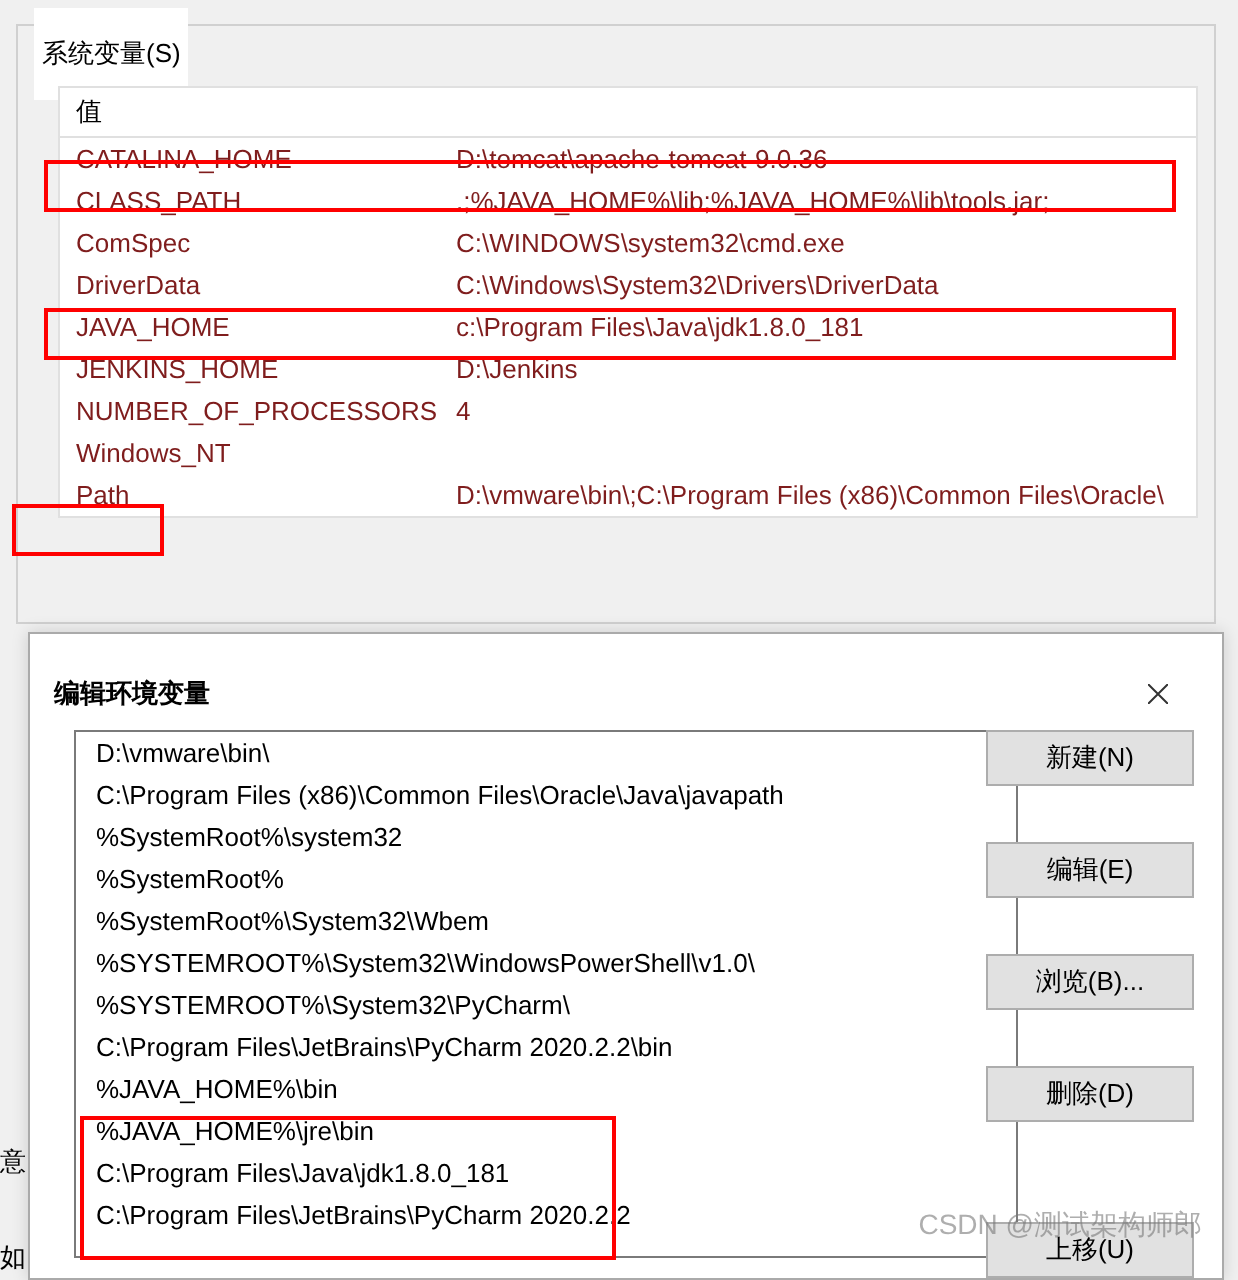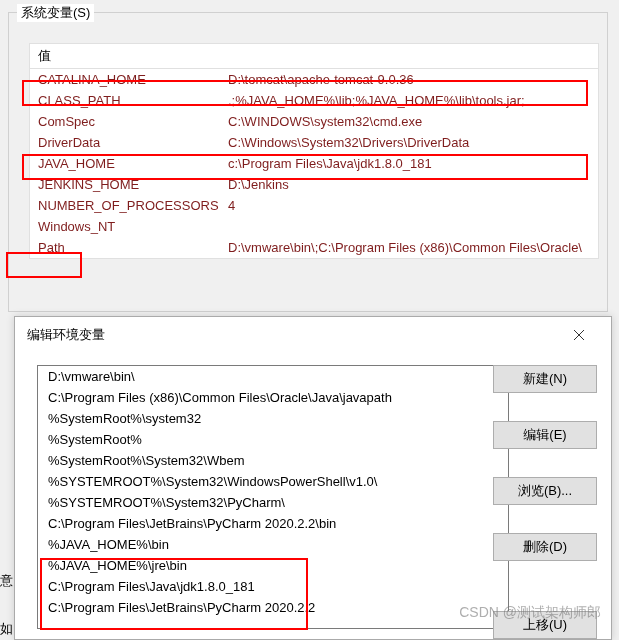--- a/index.html
+++ b/index.html
@@ -1,28 +1,28 @@
 <!DOCTYPE html>
 <html><head>
 <meta charset="utf-8">
 <style>
 * { box-sizing: border-box; font-family: "Microsoft YaHei", "Segoe UI", sans-serif; font-size: 13px; }
 body { margin: 0; background: #f0f0f0; width: 619px; height: 640px; position: relative; overflow: hidden; }
-.group-label { position: absolute; top: -9px; left: 8px; background: #fff; padding: 0 4px; color: #000; font-size: 13px; }
+.group-label { position: absolute; top: -9px; left: 8px; background: #fff; padding: 14px 4px; color: #000; font-size: 13px; }
 .sysvars { left: 8px; top: 12px; width: 600px; height: 300px; border: 1px solid #d0d0d0; position: absolute; }
 .table { position: absolute; left: 20px; top: 30px; width: 570px; border: 1px solid #e0e0e0; background: #fff; }
 .hdr, .row { display: flex; width: 100%; }
 .hdr { border-bottom: 1px solid #e0e0e0; }
 .col-var { width: 190px; padding: 3px 8px; white-space: nowrap; overflow: hidden; }
 .col-val { flex: 1; padding: 3px 8px; white-space: nowrap; overflow: hidden; }
 .hdr .col-var, .hdr .col-val { color: #000; }
 .row { color: #7f1d1d; }
 .highlight-box { border: 2px solid #ff0000; position: absolute; pointer-events: none; }
 .dialog { position: absolute; left: 14px; top: 316px; width: 598px; height: 324px; background: #fff; border: 1px solid #aaa; box-shadow: 0 0 8px rgba(0,0,0,0.15); }
-.dlg-title { padding: 4px 12px; color: #000; display: flex; justify-content: space-between; align-items: center; }
+.dlg-title { padding: 16px 12px; color: #000; display: flex; justify-content: space-between; align-items: center; font-weight: bold; }
 .close-x { width: 40px; height: 28px; display: flex; align-items: center; justify-content: center; color: #666; cursor: pointer; }
 .listbox { position: absolute; left: 22px; top: 48px; width: 472px; height: 264px; border: 1px solid #7a7a7a; background: #fff; overflow: hidden; }
 .list-inner { overflow-y: scroll; width: 100%; height: 100%; }
 .list-item { padding: 3px 10px; white-space: nowrap; color: #000; cursor: default; }
 .btns { position: absolute; right: 14px; top: 48px; width: 104px; display: flex; flex-direction: column; gap: 6px; }
 .btn { border: 1px solid #adadad; background: #e1e1e1; padding: 4px 0; text-align: center; cursor: pointer; }
 .btn-gap { height: 16px; }
 .watermark { position: absolute; right: 18px; bottom: 18px; color: rgba(120,120,120,0.6); font-size: 14px; pointer-events: none; }
 .left-fragment { position: absolute; left: 0; top: 578px; color: #000; }
 ::-webkit-scrollbar { width: 17px; }

